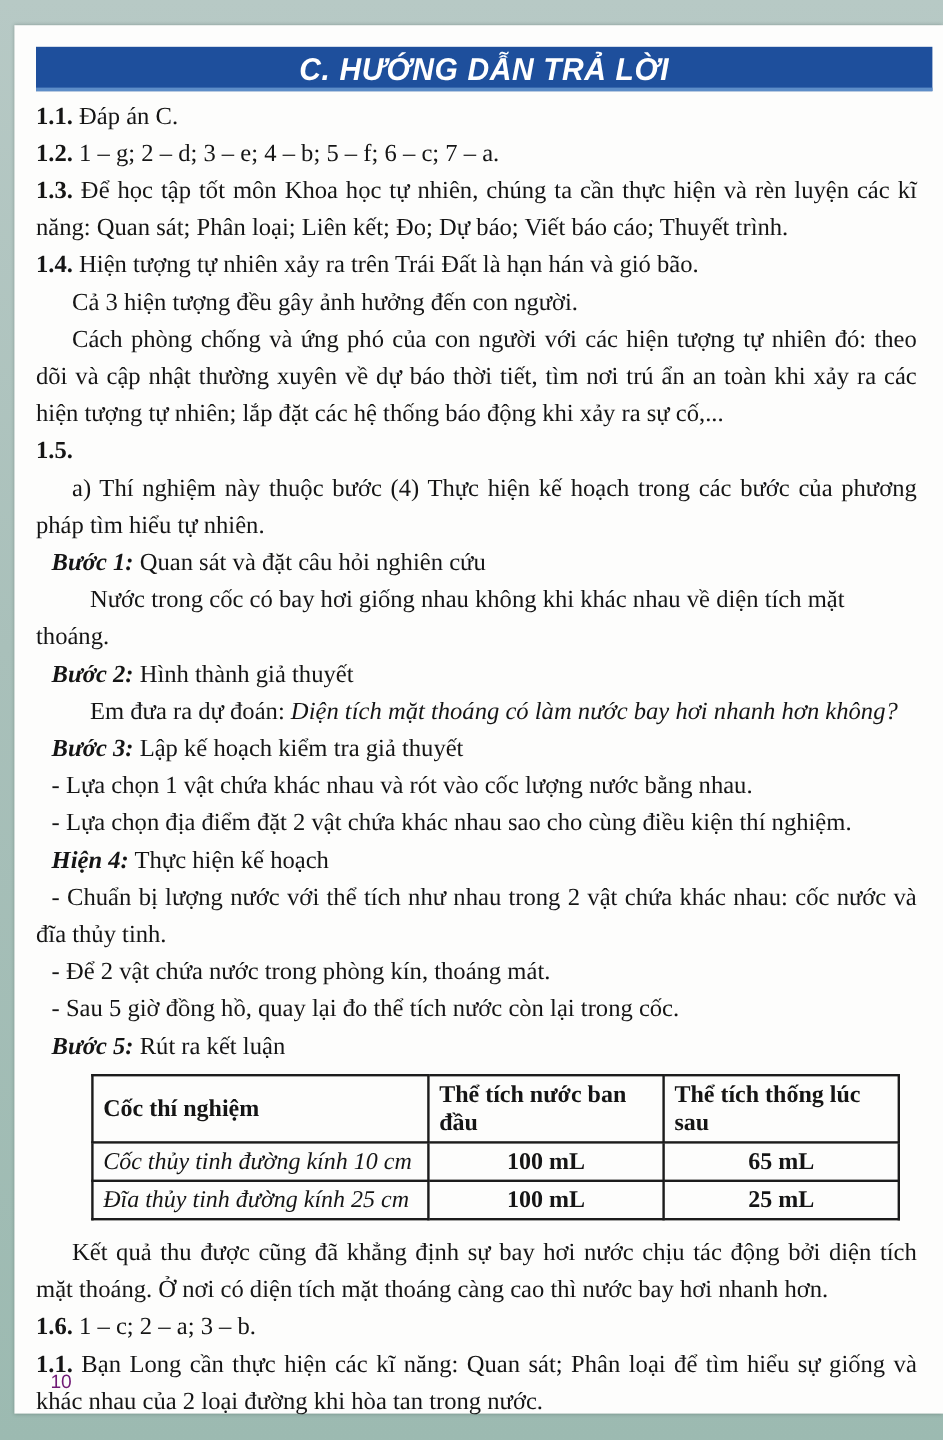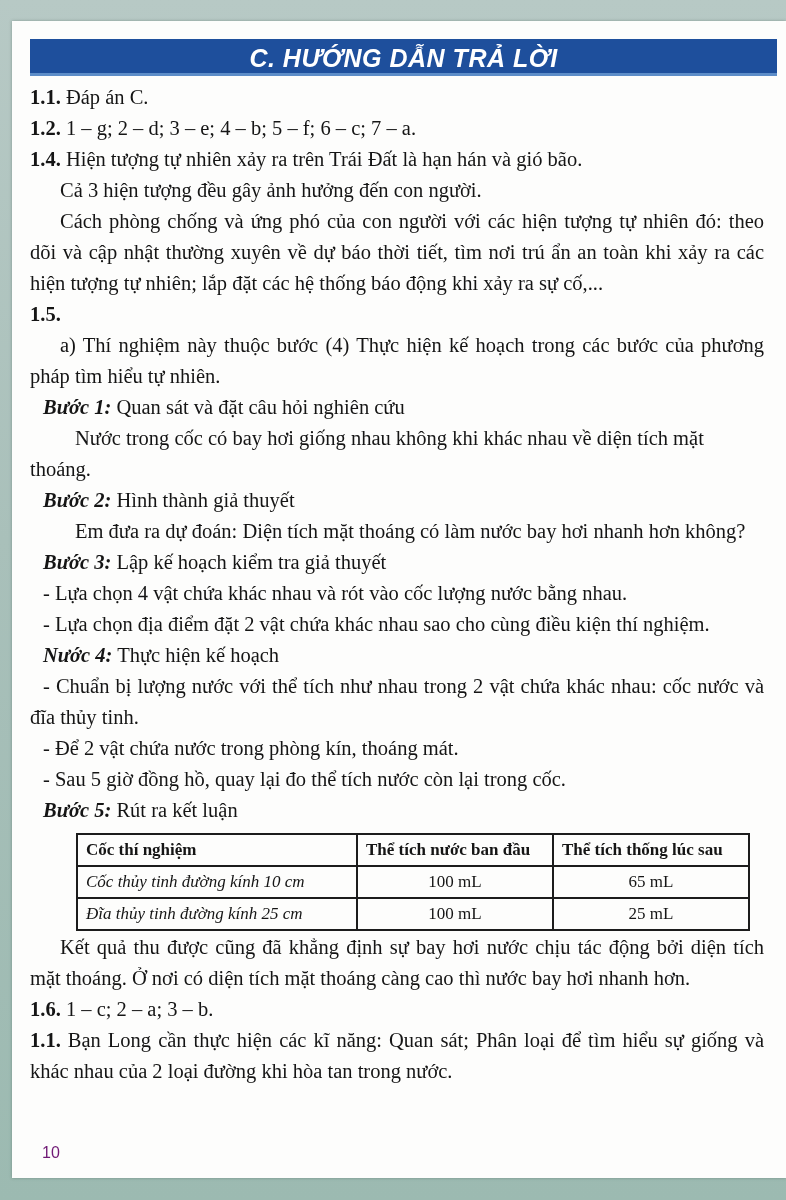--- a/index.html
+++ b/index.html
@@ -35,77 +35,78 @@
     transform:scaleY(1.05);
   }
   .content{
     margin:4px 22px 0 18px;
     font-size:20.5px;line-height:31px;
   }
   .content p{margin:0;}
   .just{text-align:justify;}
   .num{font-weight:bold;}
   .step{font-weight:bold;font-style:italic;}
-  .it{}
+  .it{font-style:italic;}
   .ind-sm{text-indent:13px;}
   .ind-md{text-indent:30px;}
   .ind-lg{text-indent:45px;}
   table.ans-table{
     border-collapse:collapse;
-    margin:7px 0 1px 46px;
-    font-size:17px;line-height:24px;
+    margin:7px 0 12px 46px;
+    font-size:20px;line-height:24px;
   }
   .ans-table th,.ans-table td{
     border:2px solid #1c1c1c;
     padding:3px 8px;height:31px;
   }
   .ans-table th{font-weight:bold;}
   .col-name{width:280px;text-align:left;}
   .col-val{width:196px;text-align:left;}
   .ans-table td.col-name{text-align:left;font-style:italic;}
-  .ans-table td.col-val{text-align:center;}
+  .ans-table td.col-val{text-align:center;font-weight:bold;}
   .pagenum{
     position:absolute;left:30px;bottom:16px;
     font-family:Liberation Sans, sans-serif;font-size:16px;color:#701a75;
   }
 </style>
 </head>
 <body>
 
 <div class="paper">
 
   <div class="banner">
     <span class="banner-title">C. HƯỚNG DẪN TRẢ LỜI</span>
   </div>
 
   <div class="content">
 
     <p><span class="num">1.1.</span> <span>Đáp án C.</span></p>
 
     <p><span class="num">1.2.</span> <span>1 – g; 2 – d; 3 – e; 4 – b; 5 – f; 6 – c; 7 – a.</span></p>
 
+    <p class="just"><span class="num">1.3.</span> <span>Để học tập tốt môn Khoa học tự nhiên, chúng ta cần thực hiện và rèn luyện các kĩ năng: Quan sát; Phân loại; Liên kết; Đo; Dự báo; Viết báo cáo; Thuyết trình.</span></p>
 
     <p><span class="num">1.4.</span> <span>Hiện tượng tự nhiên xảy ra trên Trái Đất là hạn hán và gió bão.</span></p>
     <p class="ind-md">Cả 3 hiện tượng đều gây ảnh hưởng đến con người.</p>
     <p class="just ind-md">Cách phòng chống và ứng phó của con người với các hiện tượng tự nhiên đó: theo dõi và cập nhật thường xuyên về dự báo thời tiết, tìm nơi trú ẩn an toàn khi xảy ra các hiện tượng tự nhiên; lắp đặt các hệ thống báo động khi xảy ra sự cố,...</p>
 
     <p><span class="num">1.5.</span></p>
     <p class="just ind-md">a) Thí nghiệm này thuộc bước (4) Thực hiện kế hoạch trong các bước của phương pháp tìm hiểu tự nhiên.</p>
 
     <p class="ind-sm"><span class="step">Bước 1:</span> <span>Quan sát và đặt câu hỏi nghiên cứu</span></p>
     <p class="ind-lg">Nước trong cốc có bay hơi giống nhau không khi khác nhau về diện tích mặt thoáng.</p>
 
     <p class="ind-sm"><span class="step">Bước 2:</span> <span>Hình thành giả thuyết</span></p>
     <p class="ind-lg"><span>Em đưa ra dự đoán:</span> <span class="it">Diện tích mặt thoáng có làm nước bay hơi nhanh hơn không?</span></p>
 
     <p class="ind-sm"><span class="step">Bước 3:</span> <span>Lập kế hoạch kiểm tra giả thuyết</span></p>
-    <p class="ind-sm">- Lựa chọn 4 vật chứa khác nhau và rót vào cốc lượng nước bằng nhau.</p>
+    <p class="ind-sm">- Lựa chọn 1 vật chứa khác nhau và rót vào cốc lượng nước bằng nhau.</p>
     <p class="ind-sm">- Lựa chọn địa điểm đặt 2 vật chứa khác nhau sao cho cùng điều kiện thí nghiệm.</p>
 
-    <p class="ind-sm"><span class="step">Nước 4:</span> <span>Thực hiện kế hoạch</span></p>
+    <p class="ind-sm"><span class="step">Hiện 4:</span> <span>Thực hiện kế hoạch</span></p>
     <p class="just ind-sm">- Chuẩn bị lượng nước với thể tích như nhau trong 2 vật chứa khác nhau: cốc nước và đĩa thủy tinh.</p>
     <p class="ind-sm">- Để 2 vật chứa nước trong phòng kín, thoáng mát.</p>
     <p class="ind-sm">- Sau 5 giờ đồng hồ, quay lại đo thể tích nước còn lại trong cốc.</p>
 
     <p class="ind-sm"><span class="step">Bước 5:</span> <span>Rút ra kết luận</span></p>
 
     <table class="ans-table">
       <thead>
         <tr>
           <th class="col-name">Cốc thí nghiệm</th>

